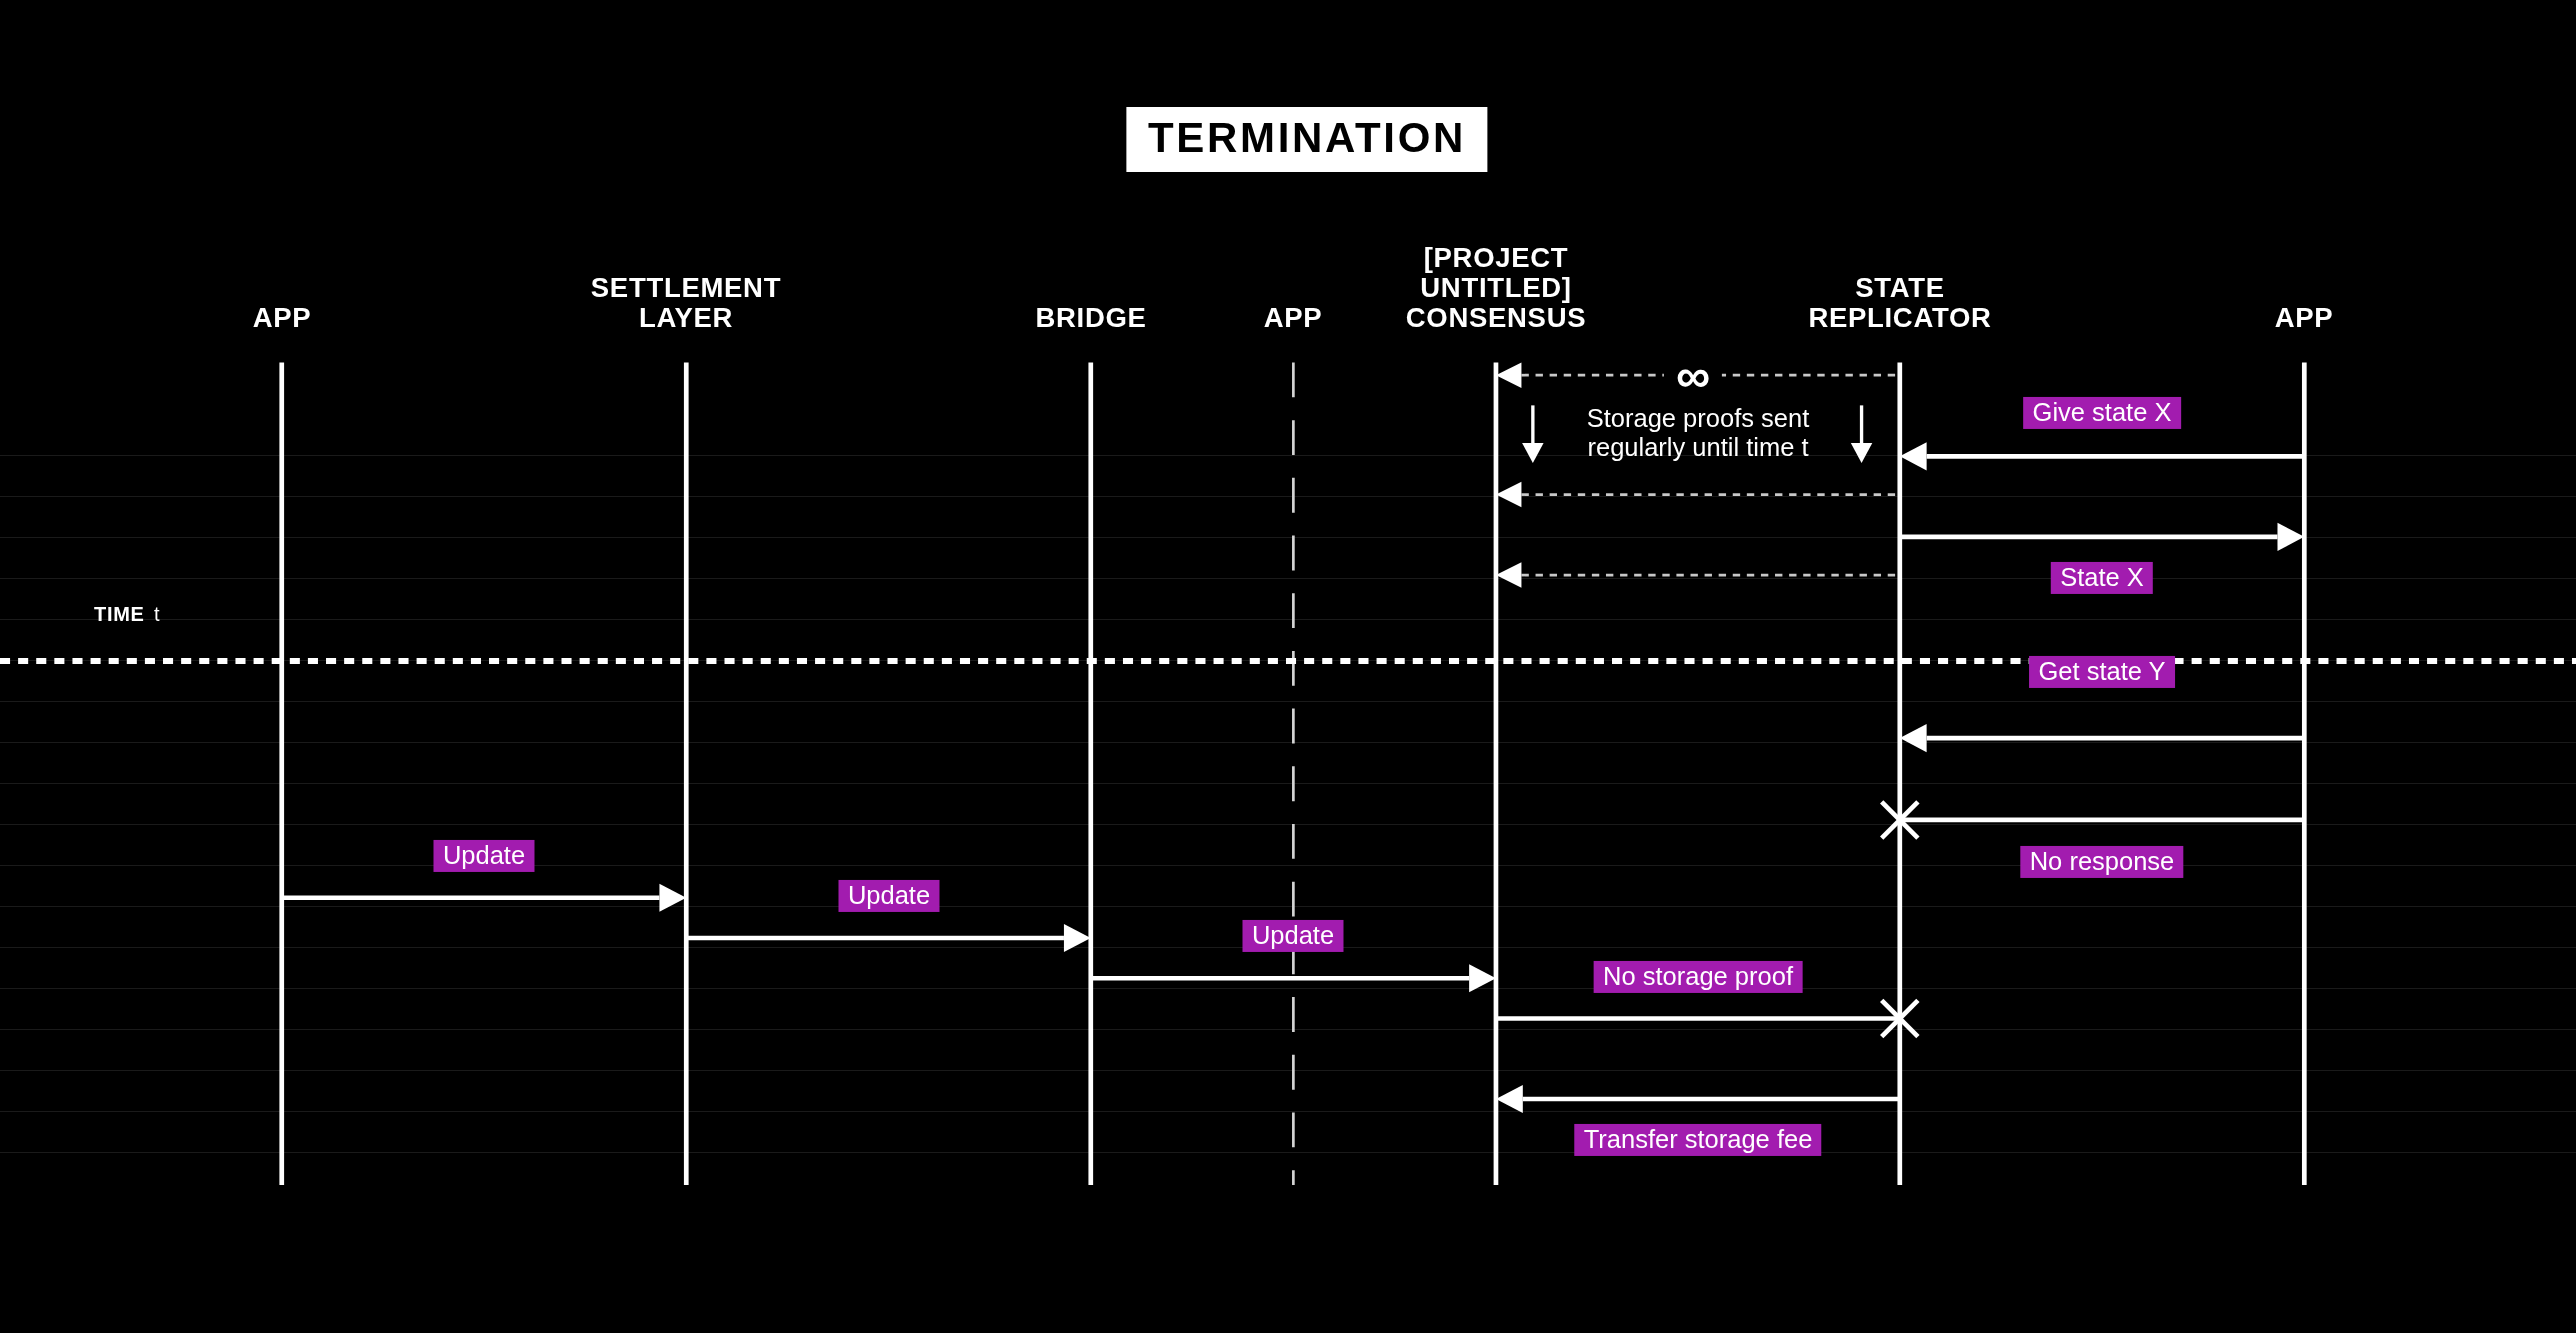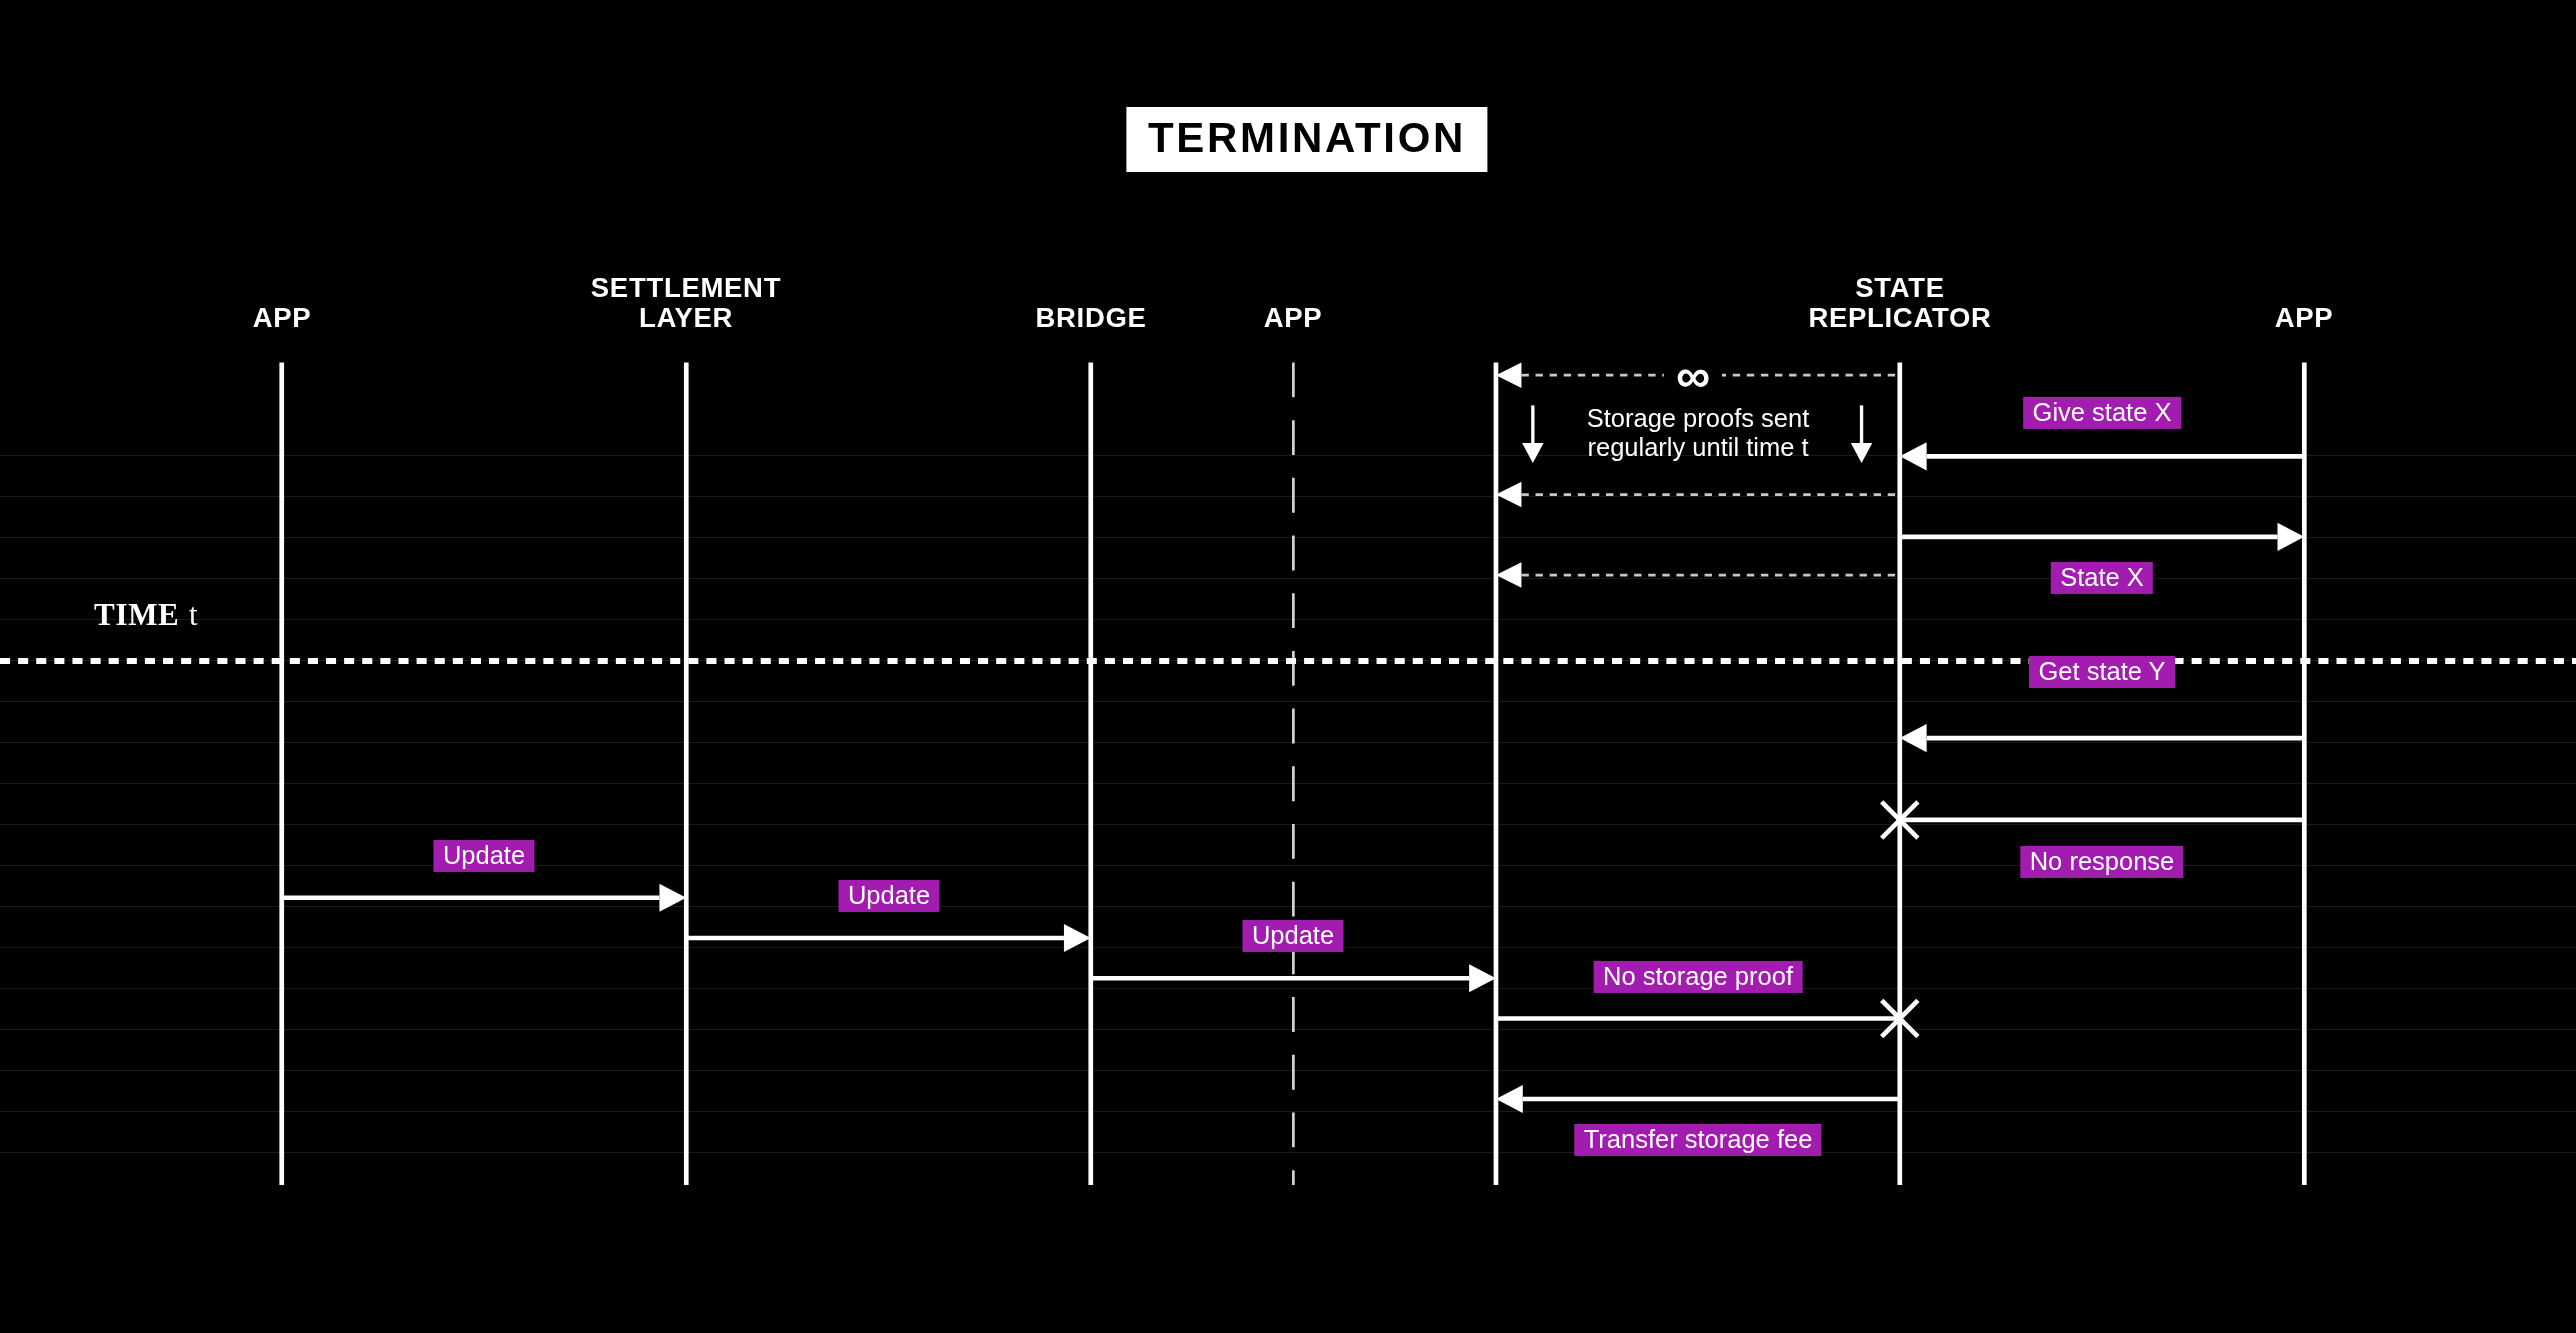--- a/index.html
+++ b/index.html
@@ -88,25 +88,24 @@
     font-size: 48px;
     font-weight: 700;
     line-height: 43px;
     z-index: 2;
   }
   .time-label {
     position: absolute;
     left: 94px;
     top: 599px;
     height: 31px;
-    font-size: 31px;
+    font-size: 20px;
     line-height: 31px;
     z-index: 2;
     white-space: nowrap;
-    font-family: Liberation Serif, serif;
   }
   .time-label .tm-bold { font-weight: 700; letter-spacing: 0.7px; }
   .time-label .tm-var { font-weight: 400; margin-left: 9.4px; }
 </style>
 </head>
 <body>
 
 <div class="stage">
 
   <div class="gridlines"></div>
@@ -209,20 +208,23 @@
     </g>
   </svg>
 
   <div class="title">TERMINATION</div>
 
   <div class="actor-label" style="left:81px;">APP</div>
   <div class="actor-label" style="left:890px;">BRIDGE</div>
   <div class="actor-label" style="left:485px;">SETTLEMENT
 LAYER</div>
   <div class="actor-label" style="left:1092px;">APP</div>
+  <div class="actor-label" style="left:1295px;">[PROJECT
+UNTITLED]
+CONSENSUS</div>
   <div class="actor-label" style="left:1699px;">STATE
 REPLICATOR</div>
   <div class="actor-label" style="left:2103px;">APP</div>
 
   <div class="infinity" style="left:1693px; top:375px;">∞</div>
   <div class="loop-note" style="left:1698px; top:410px;margin-top:23px;">Storage proofs sent
 regularly until time t</div>
 
   <div class="time-label">
     <span class="tm-bold">TIME</span><span class="tm-var">t</span>

